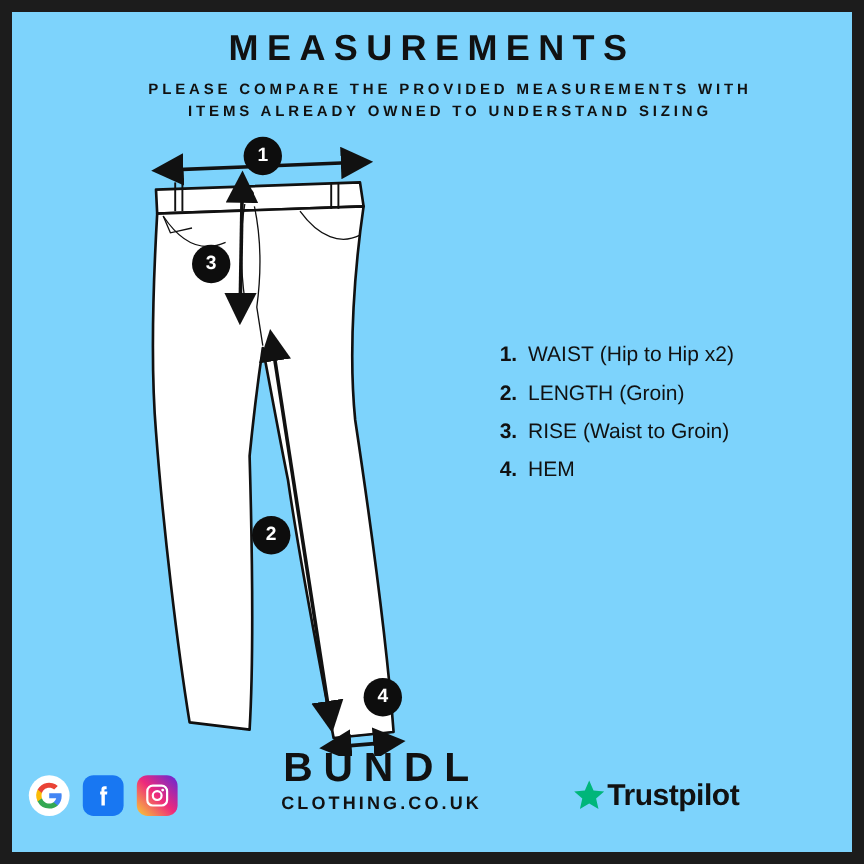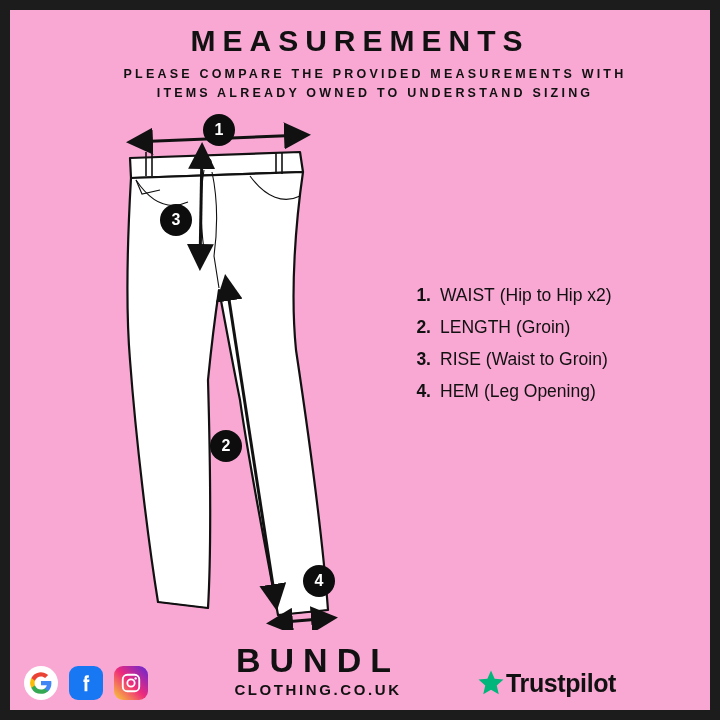--- a/index.html
+++ b/index.html
@@ -10,21 +10,21 @@
     width: 720px;
     height: 720px;
     background: #1c1c1c;
     font-family: "Liberation Sans", sans-serif;
     overflow: hidden;
   }
   #page {
     position: relative;
     width: 720px;
     height: 720px;
-    background: #f9a8d4;
+    background: #7dd3fc;
     box-sizing: border-box;
     border: 10px solid #1c1c1c;
     overflow: hidden;
   }
 
   
   .header {
     position: absolute;
     top: 14px;
     left: 0;
@@ -99,21 +99,21 @@
     margin-right: 9px;
     flex: none;
   }
   .legend-term { font-weight: normal; white-space: nowrap; }
   .legend-desc { font-weight: normal; margin-left: 5px; white-space: nowrap; }
 
   
   .footer {
     position: absolute;
     left: 0;
-    bottom: 0;
+    bottom: 20px;
     width: 616px;
     height: 76px;
   }
   .socials {
     position: absolute;
     left: 14px;
     bottom: 10px;
     display: flex;
     gap: 11px;
     align-items: center;
@@ -262,21 +262,20 @@
       <span class="legend-desc">(Groin)</span>
     </div>
     <div class="legend-row">
       <span class="legend-num">3.</span>
       <span class="legend-term">RISE</span>
       <span class="legend-desc">(Waist to Groin)</span>
     </div>
     <div class="legend-row">
       <span class="legend-num">4.</span>
       <span class="legend-term">HEM</span>
-      <span class="legend-desc">(Leg Opening)</span>
     </div>
   </div>
 
   <div class="footer">
     <div class="socials">
       <div class="social social-g">
         <svg width="26" height="26" viewBox="0 0 24 24">
           <path fill="#4285F4" d="M21.6 12.2c0-.7-.1-1.3-.2-2H12v3.9h5.4a4.6 4.6 0 0 1-2 3v2.5h3.2c1.9-1.7 3-4.3 3-7.4z"></path>
           <path fill="#34A853" d="M12 22c2.7 0 5-0.9 6.6-2.4l-3.2-2.5c-.9.6-2 1-3.4 1-2.6 0-4.8-1.7-5.6-4.1H3.1v2.6A10 10 0 0 0 12 22z"></path>
           <path fill="#FBBC05" d="M6.4 14c-.2-.6-.3-1.3-.3-2s.1-1.4.3-2V7.4H3.1a10 10 0 0 0 0 9.2L6.4 14z"></path>

